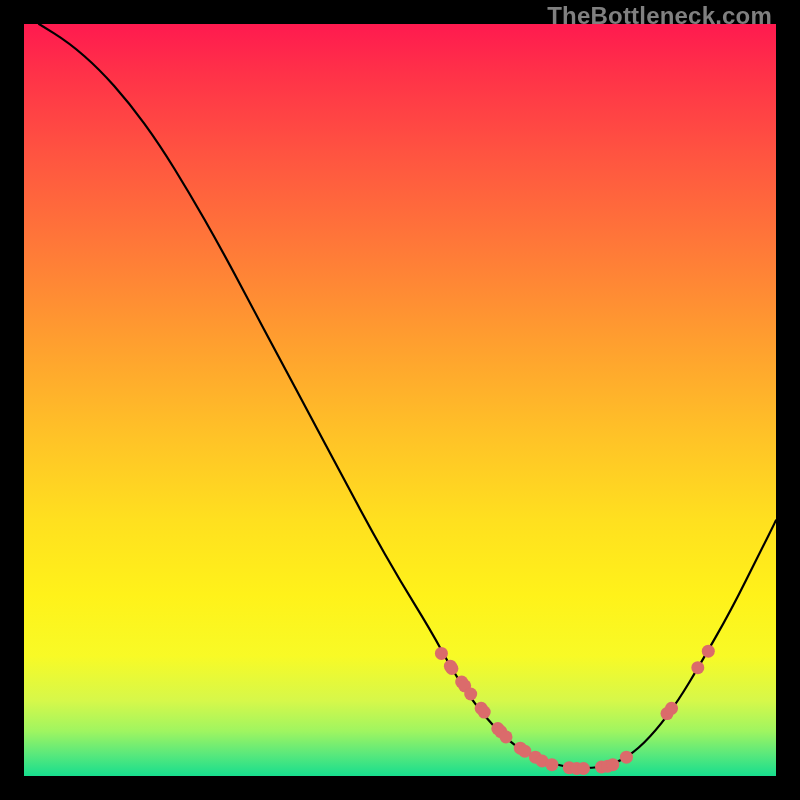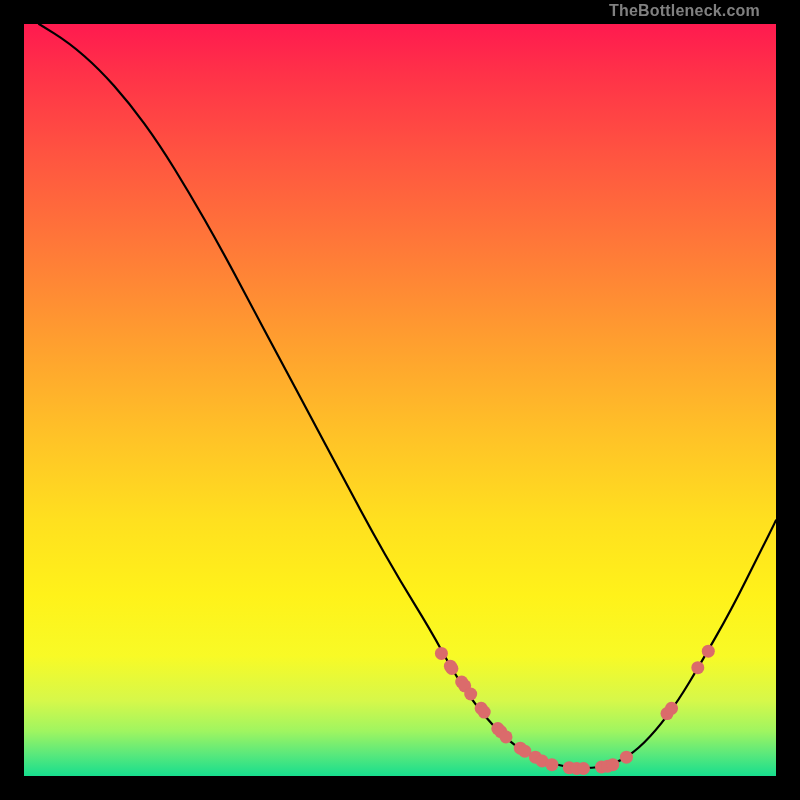--- a/index.html
+++ b/index.html
@@ -38,26 +38,27 @@
       #f8fa26 84%,
       #d6f84a 90%,
       #a0f560 94%,
       #5ce97b 97%,
       #17de8e 100%
     );
   }
   .watermark {
     position: absolute;
     top: 2px;
-    right: 40px;
+    right: 28px;
     color: #808080;
-    font-size: 16px;
+    font-size: 24px;
     font-weight: bold;
     letter-spacing: 0.2px;
     user-select: none;
+    text-decoration: underline;
   }
   svg.plot {
     position: absolute;
     left: 0;
     top: 0;
     width: 752px;
     height: 752px;
     overflow: visible;
   }
   .curve {

